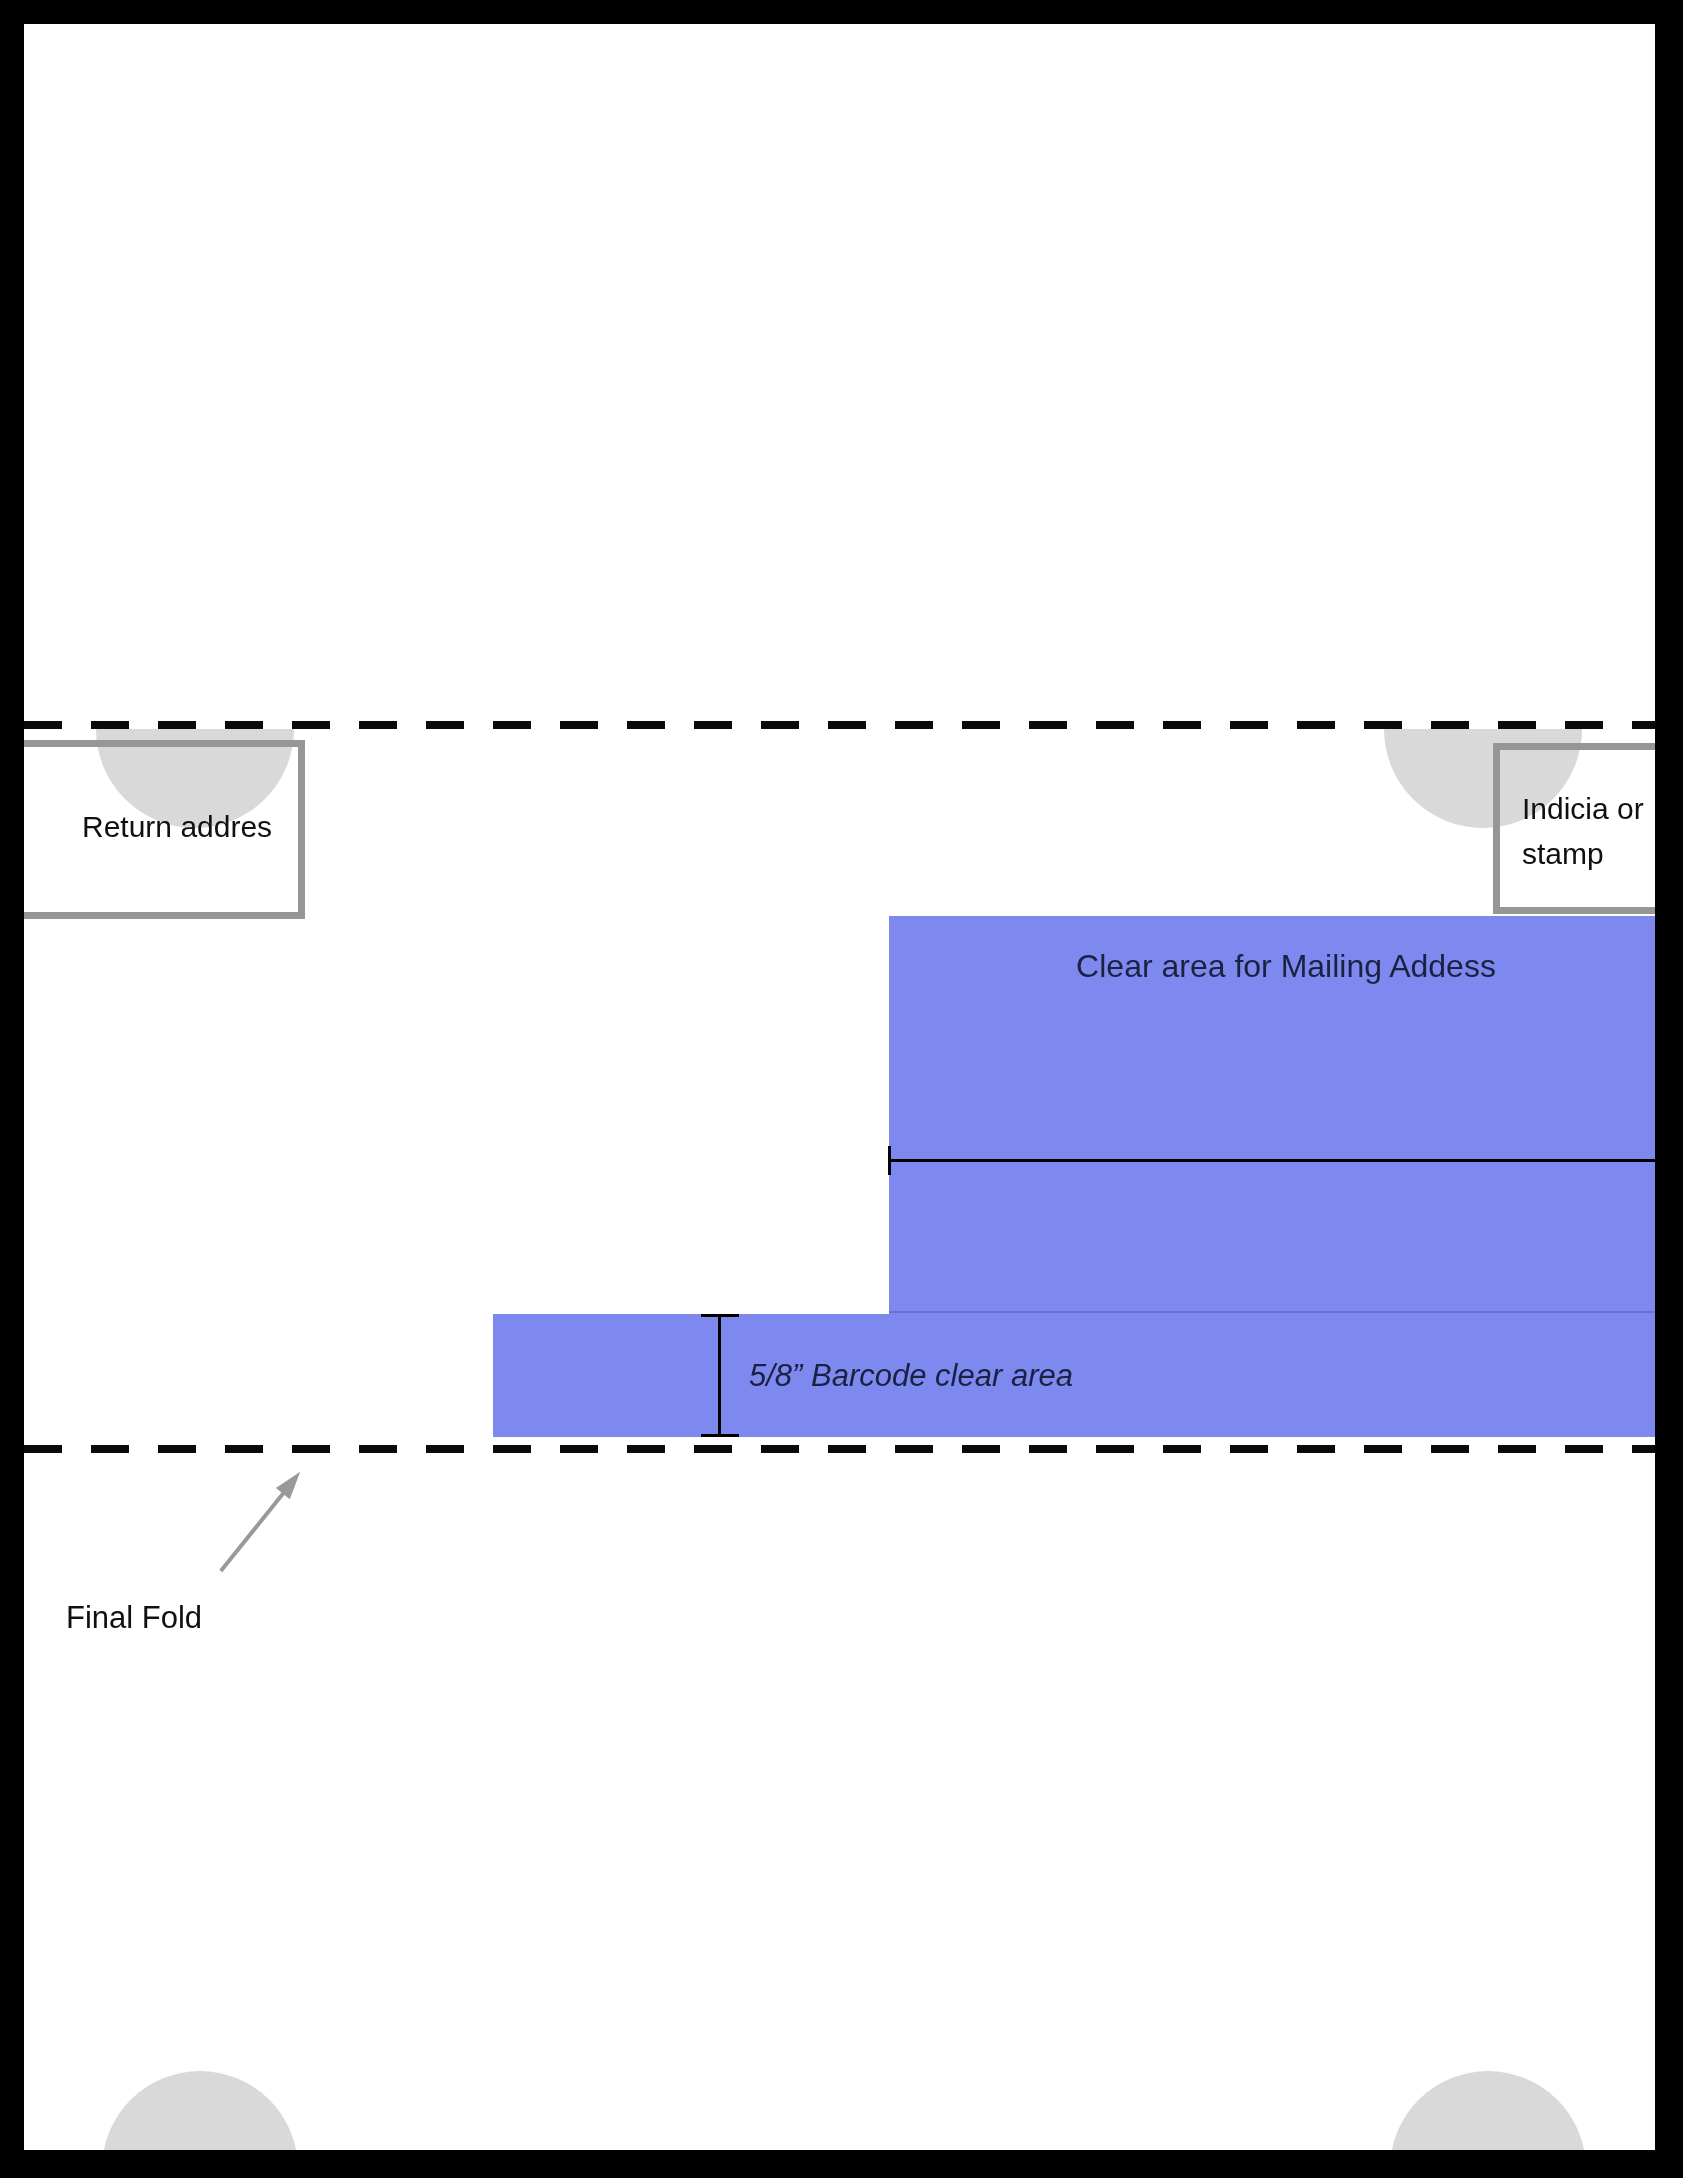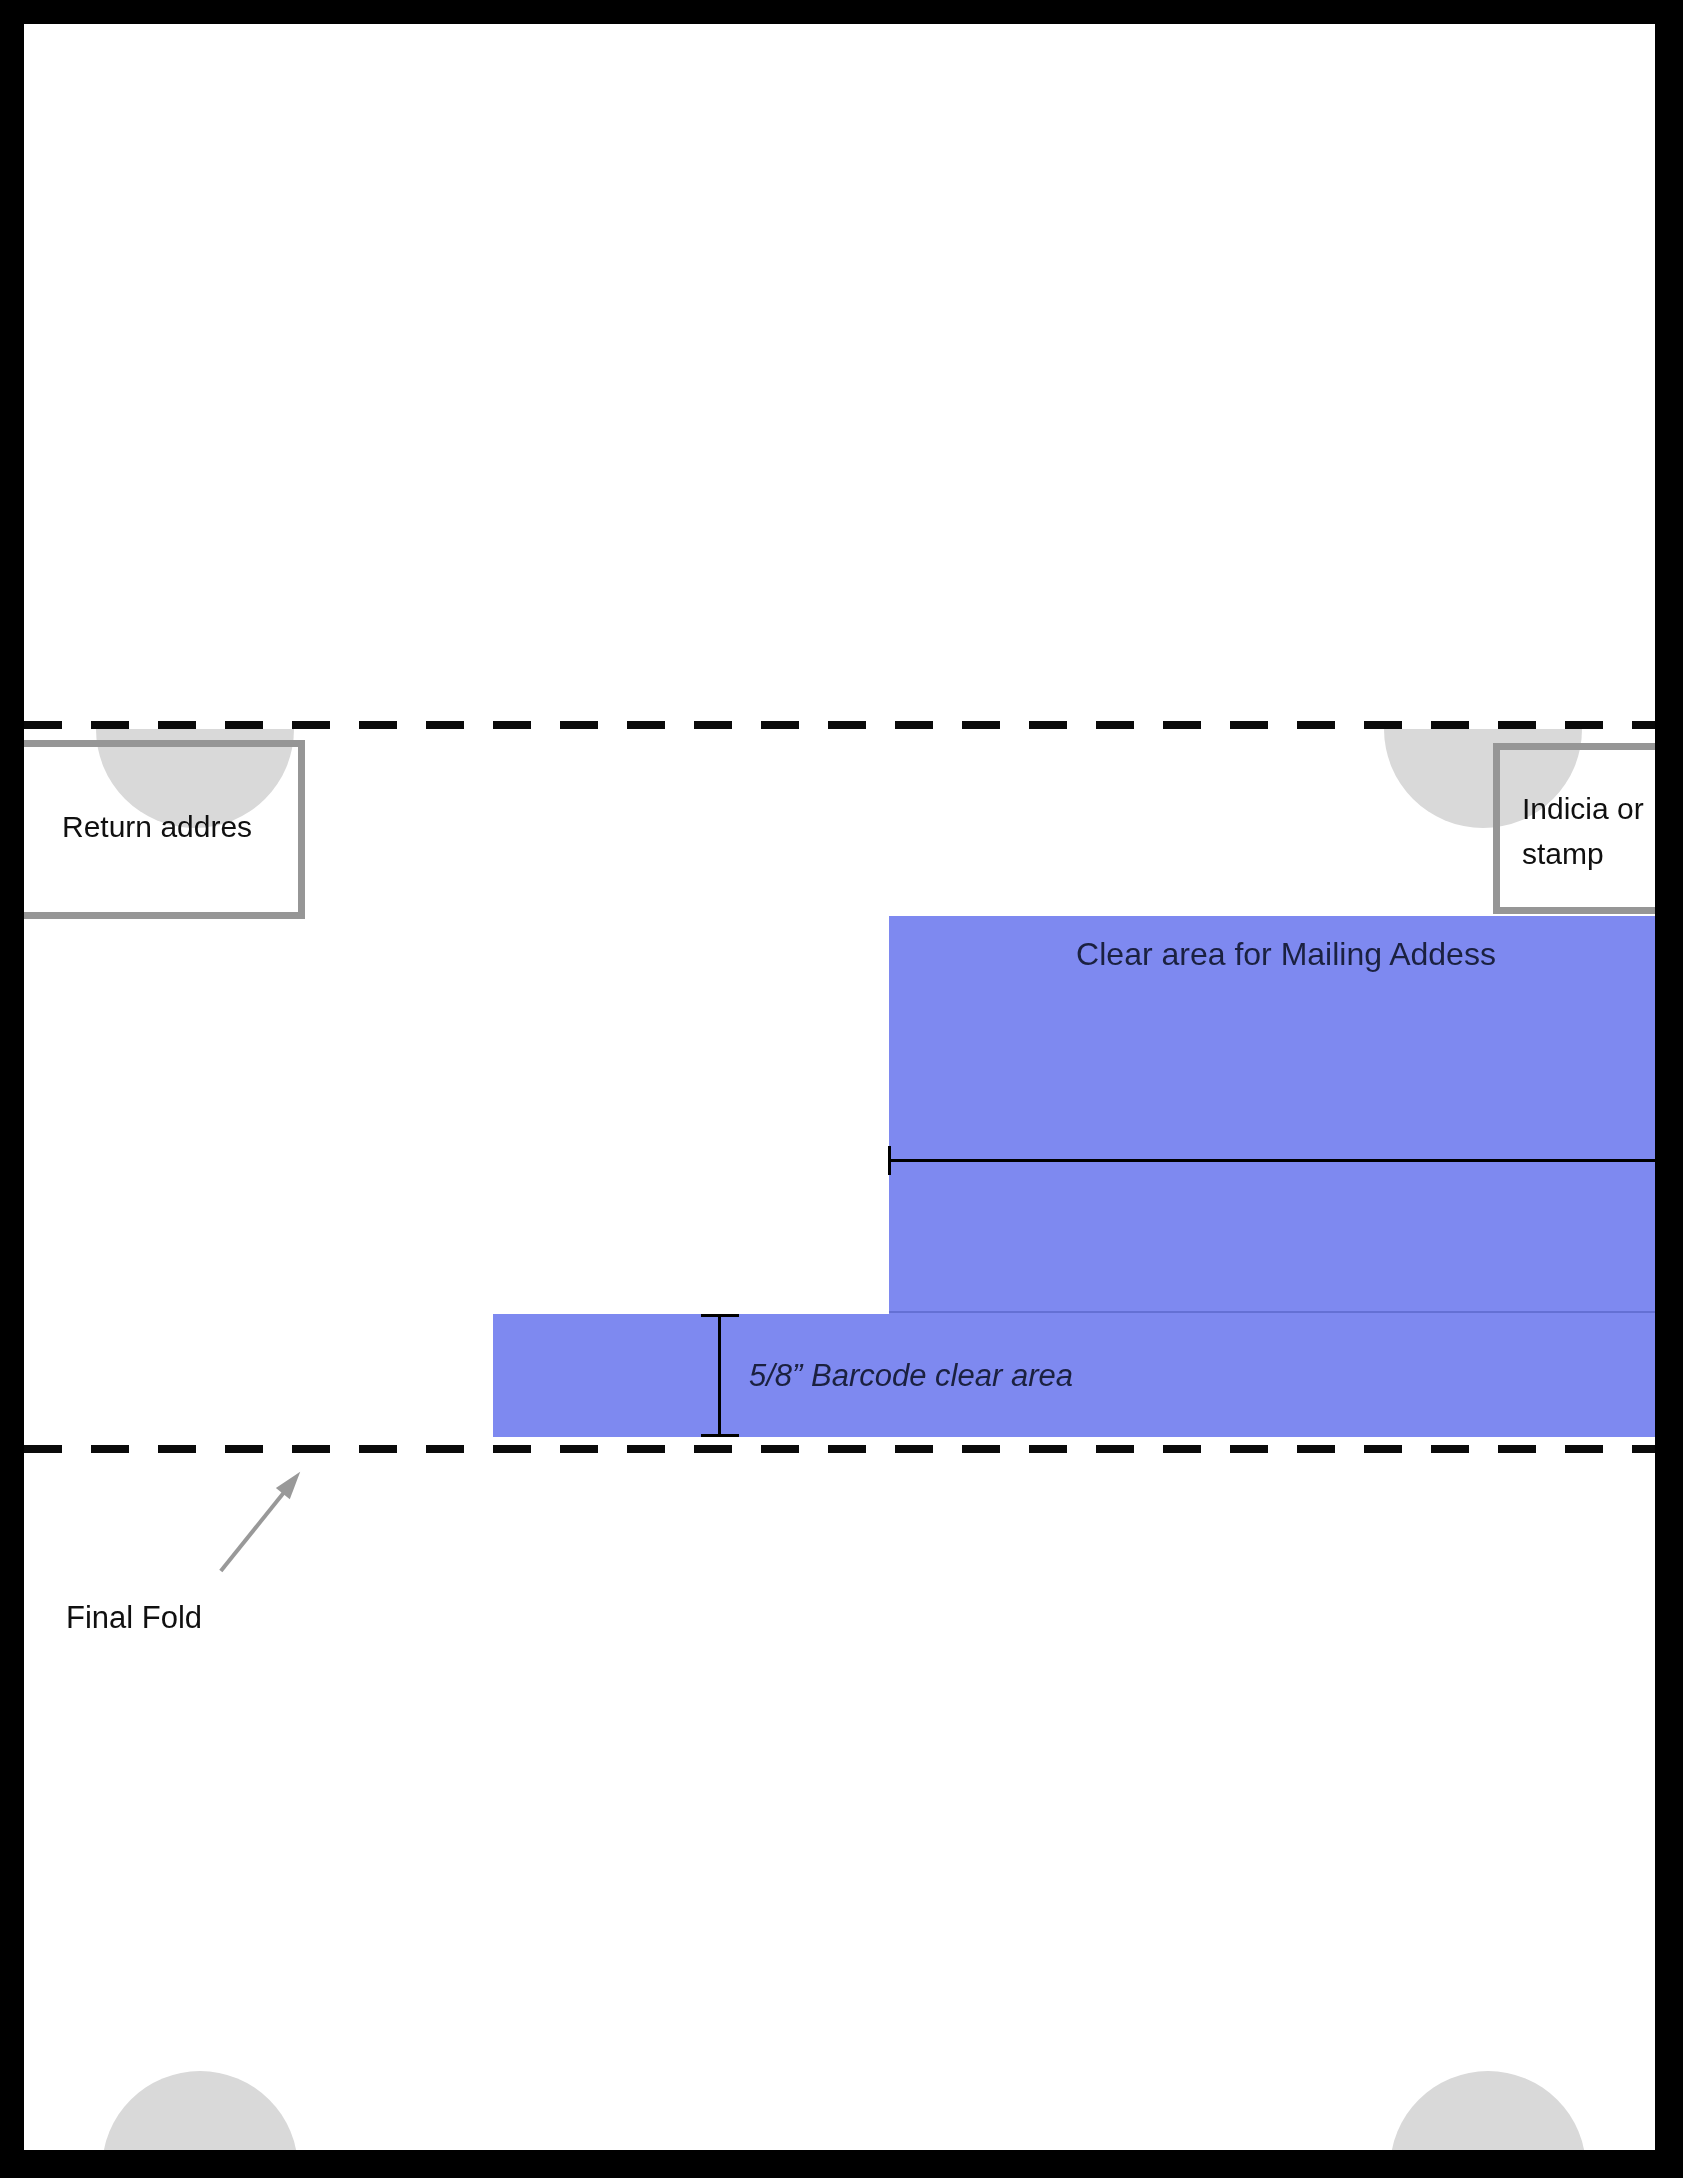--- a/index.html
+++ b/index.html
@@ -16,21 +16,21 @@
     background:repeating-linear-gradient(90deg,#0a0a0a 0 38px,transparent 38px 67px);
   }
 
   
   .notch{background:#d9d9d9;z-index:1;}
   .notch-half{width:198px;height:99px;border-radius:0 0 99px 99px;}
   .notch-full{width:196px;height:196px;border-radius:50%;}
 
   
   .gray-box{border:7px solid #969696;background:transparent;z-index:2;box-sizing:border-box;}
-  .box-label{color:#101010;font-size:30px;line-height:1.5;}
+  .box-label{color:#101010;font-size:30px;line-height:1.5;margin-left:20px;}
 
   
   .blue{background:#7e89f0;z-index:2;}
   .blue-label{color:#1b2140;}
   .seam{background:rgba(58,70,165,0.38);z-index:3;}
 
   
   .dim{background:#000;z-index:4;}
 
   .ff-label{color:#101010;font-size:31px;z-index:4;}
@@ -45,21 +45,21 @@
 
 <div class="abs gray-box" style="left:10px;top:740px;width:295px;height:179px;">
   <span class="abs box-label" style="left:45px;top:57px;white-space:nowrap;">Return addres</span>
 </div>
 
 <div class="abs gray-box" style="left:1493px;top:743px;width:277px;height:171px;">
   <div class="box-label" style="margin:36px 0 0 22px;width:149px;">Indicia or stamp</div>
 </div>
 
 <div class="abs blue" style="left:889px;top:916px;width:794px;height:521px;">
-  <div class="blue-label" style="padding-top:16px;text-align:center;font-size:32px;line-height:1.42;">
+  <div class="blue-label" style="padding-top:28px;text-align:center;font-size:32px;line-height:1.42;">
     <div>Clear area for Mailing Addess</div>
   </div>
 </div>
 
 <div class="abs blue" style="left:493px;top:1314px;width:396px;height:123px;"></div>
 <div class="abs seam" style="left:889px;top:1311px;width:794px;height:2px;"></div>
 
 <span class="abs blue-label" style="left:749px;top:1358px;font-size:31px;z-index:4;white-space:nowrap;font-style:italic;">5/8” Barcode clear area</span>
 
 <div class="abs" style="left:888px;top:1146px;width:795px;height:29px;z-index:4;">

